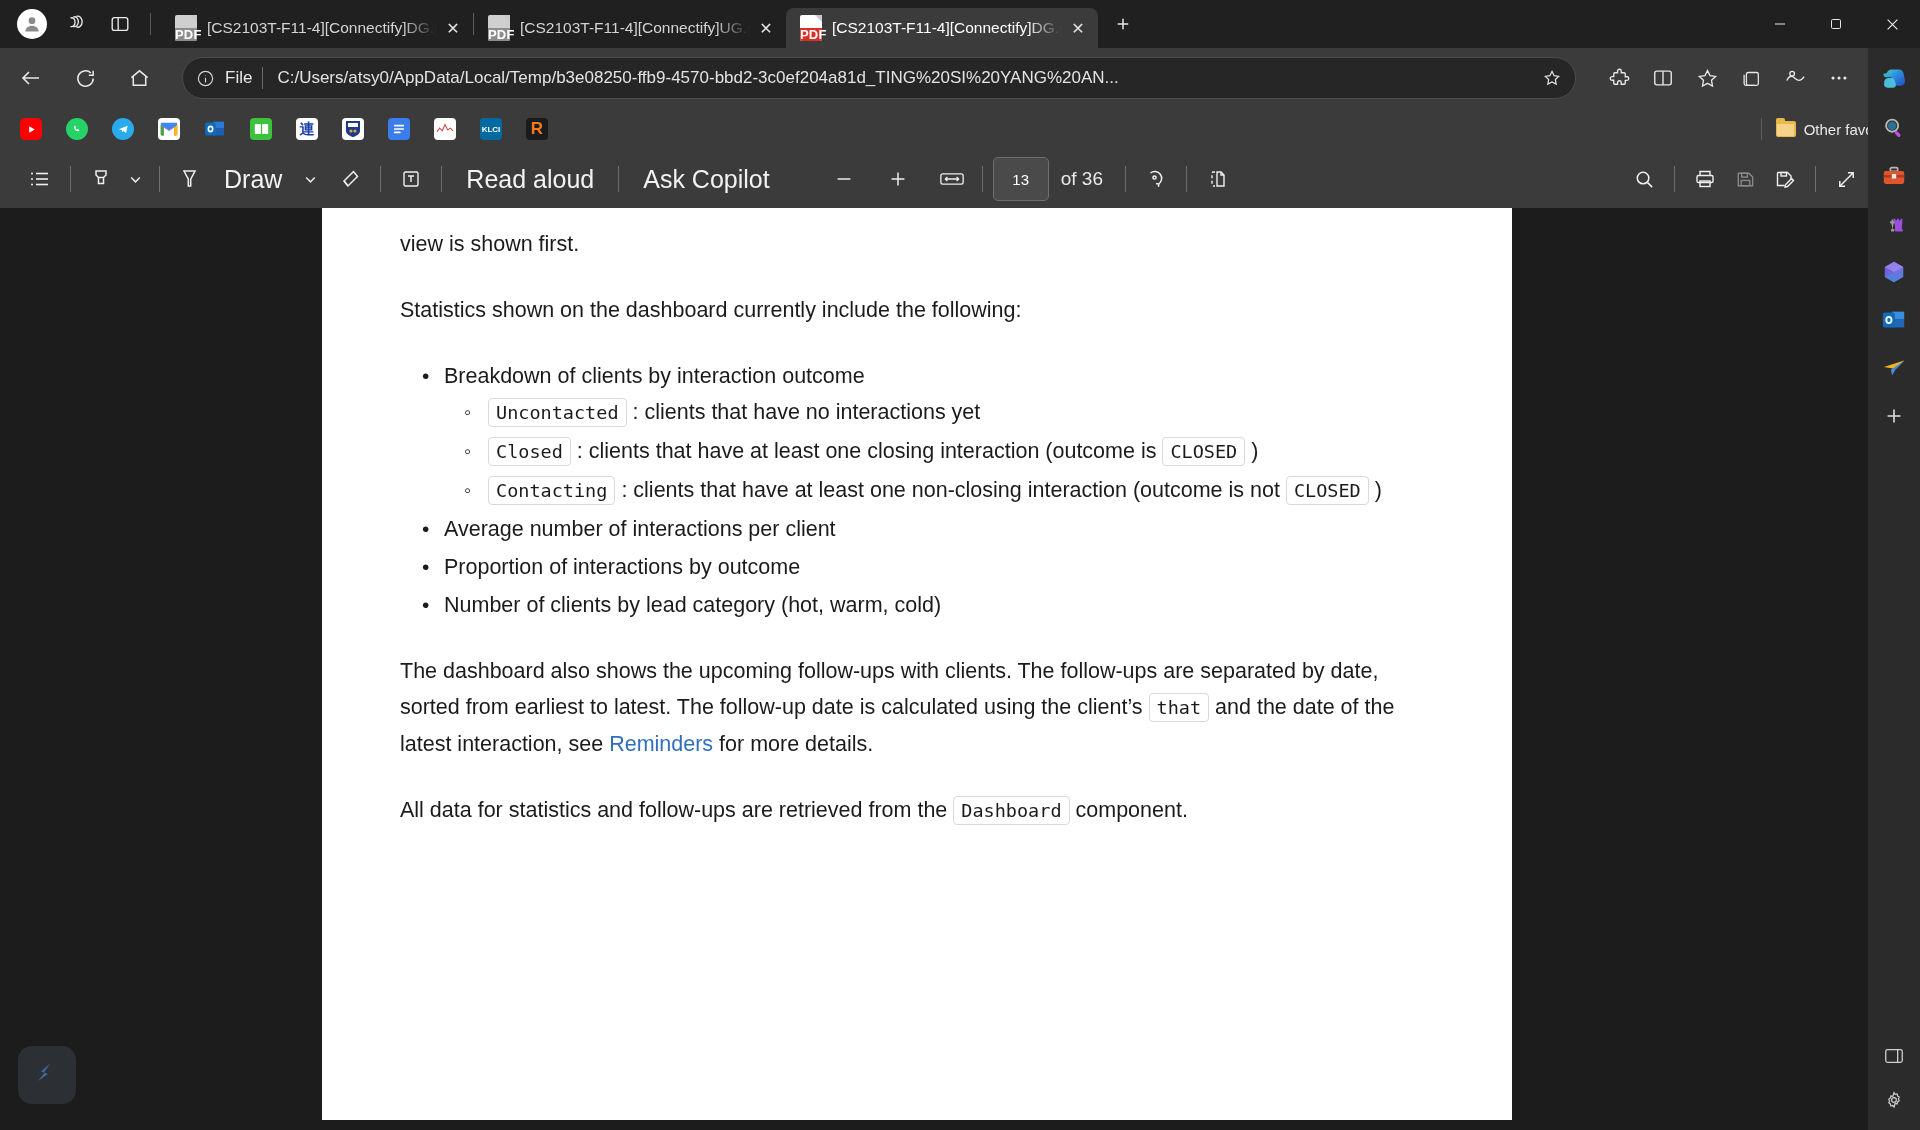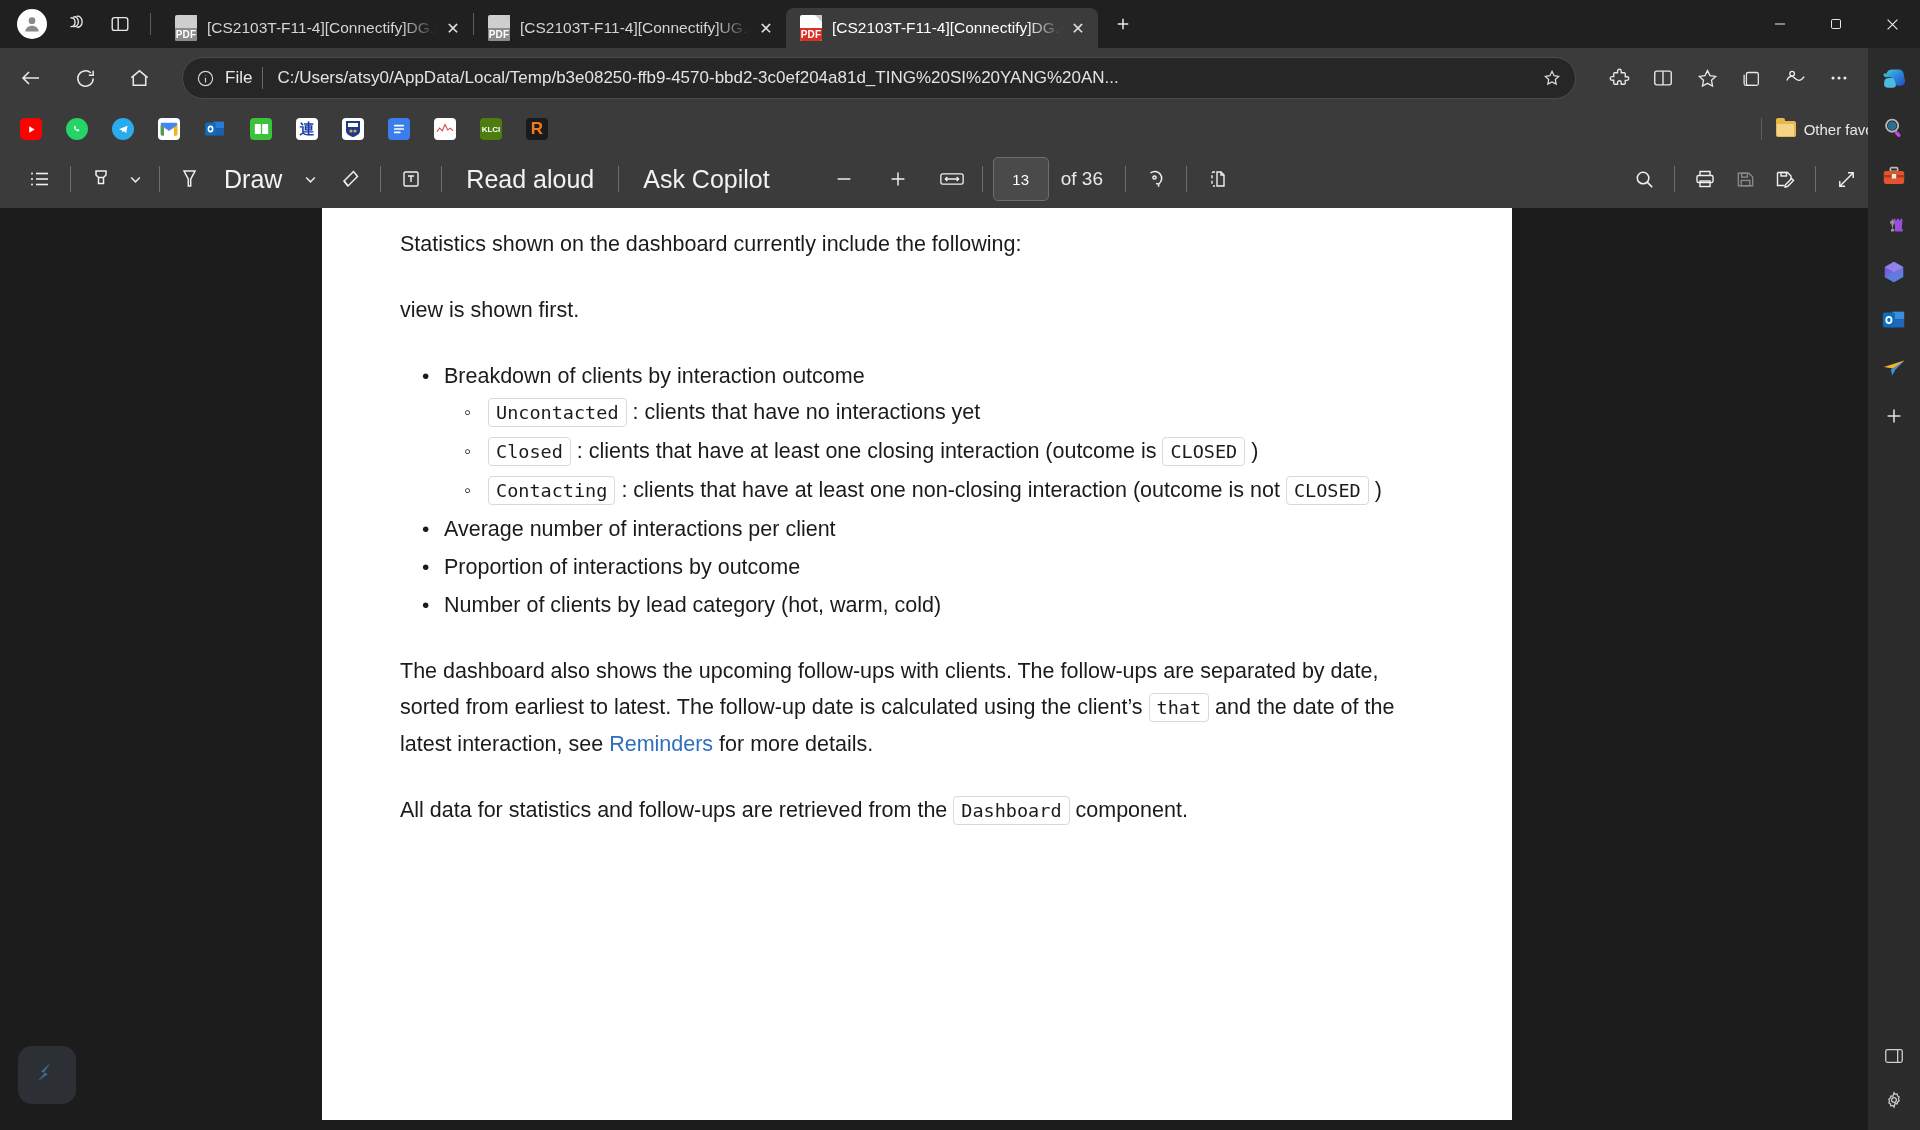--- a/index.html
+++ b/index.html
@@ -38,21 +38,21 @@
   .pdf-ico {
     width:22px; height:26px; flex:none; position:relative; margin-right:10px;
     background:#ffffff; border-radius:2px;
   }
   .pdf-ico::before{
     content:""; position:absolute; left:0; right:0; bottom:0; height:13px;
     background:#d93025; border-radius:0 0 2px 2px;
   }
   .pdf-ico .pdf-t{
     position:absolute; bottom:1px; left:0; right:0; text-align:center;
-    font-size:10px; font-weight:bold; color:#fff; letter-spacing:.2px;
+    font-size:13px; font-weight:bold; color:#fff; letter-spacing:.2px;
     font-family:"Liberation Sans", sans-serif; line-height:11px;
   }
   .pdf-ico .corner{
     position:absolute; top:0; right:0; width:7px; height:7px;
     background:#c9c9c9; clip-path: polygon(0 0, 100% 100%, 100% 0);
   }
   .pdf-ico.dim{ background:#cfcfcf; }
   .pdf-ico.dim::before{ background:#8c8c8c; }
   .tab-title {
     flex:1; font-size:15.5px; white-space:nowrap; overflow:hidden;
@@ -433,21 +433,21 @@
     </span>
   </div>
   <div class="fav">
     <span class="fav-ico" style="background:#ffffff;">
       <svg width="18" height="14" viewBox="0 0 20 14" fill="none" stroke="#d04a4a" stroke-width="1.2">
           <path d="M1 10l3-4 3 3 3-7 3 6 3-2 3 3"></path>
         </svg>
     </span>
   </div>
   <div class="fav">
-    <span class="fav-ico" style="background:#4d7c0f;font-size:8px;">
+    <span class="fav-ico" style="background:#0369a1;font-size:8px;">
       <span>KLCI</span>
     </span>
   </div>
   <div class="fav">
     <span class="fav-ico" style="background:#1b1b1b;color:#f07a1a;font-size:17px;font-weight:700;">
       <span>R</span>
     </span>
   </div>
 
   <div class="fav-right">
@@ -589,22 +589,22 @@
         <circle cx="12" cy="12" r="2.7"></circle>
         <path d="M12 3.8l1.3 1.9 2.3-.5.5 2.3 1.9 1.3-1 2.1 1 2.1-1.9 1.3-.5 2.3-2.3-.5L12 20.2l-1.3-1.9-2.3.5-.5-2.3L6 15.2l1-2.1-1-2.1 1.9-1.3.5-2.3 2.3.5z"></path>
       </svg>
     </div>
   </div>
 </div>
 
 <div id="viewer">
   <div id="page">
     <div class="doc">
+      <p>view is shown first.</p>
       <p>Statistics shown on the dashboard currently include the following:</p>
-      <p>view is shown first.</p>
       <ul>
         <li>
           <span>Breakdown of clients by interaction outcome</span>
           <ul>
             <li>
               <code>Uncontacted</code>
               <span>: clients that have no interactions yet</span>
             </li>
             <li>
               <code>Closed</code>

